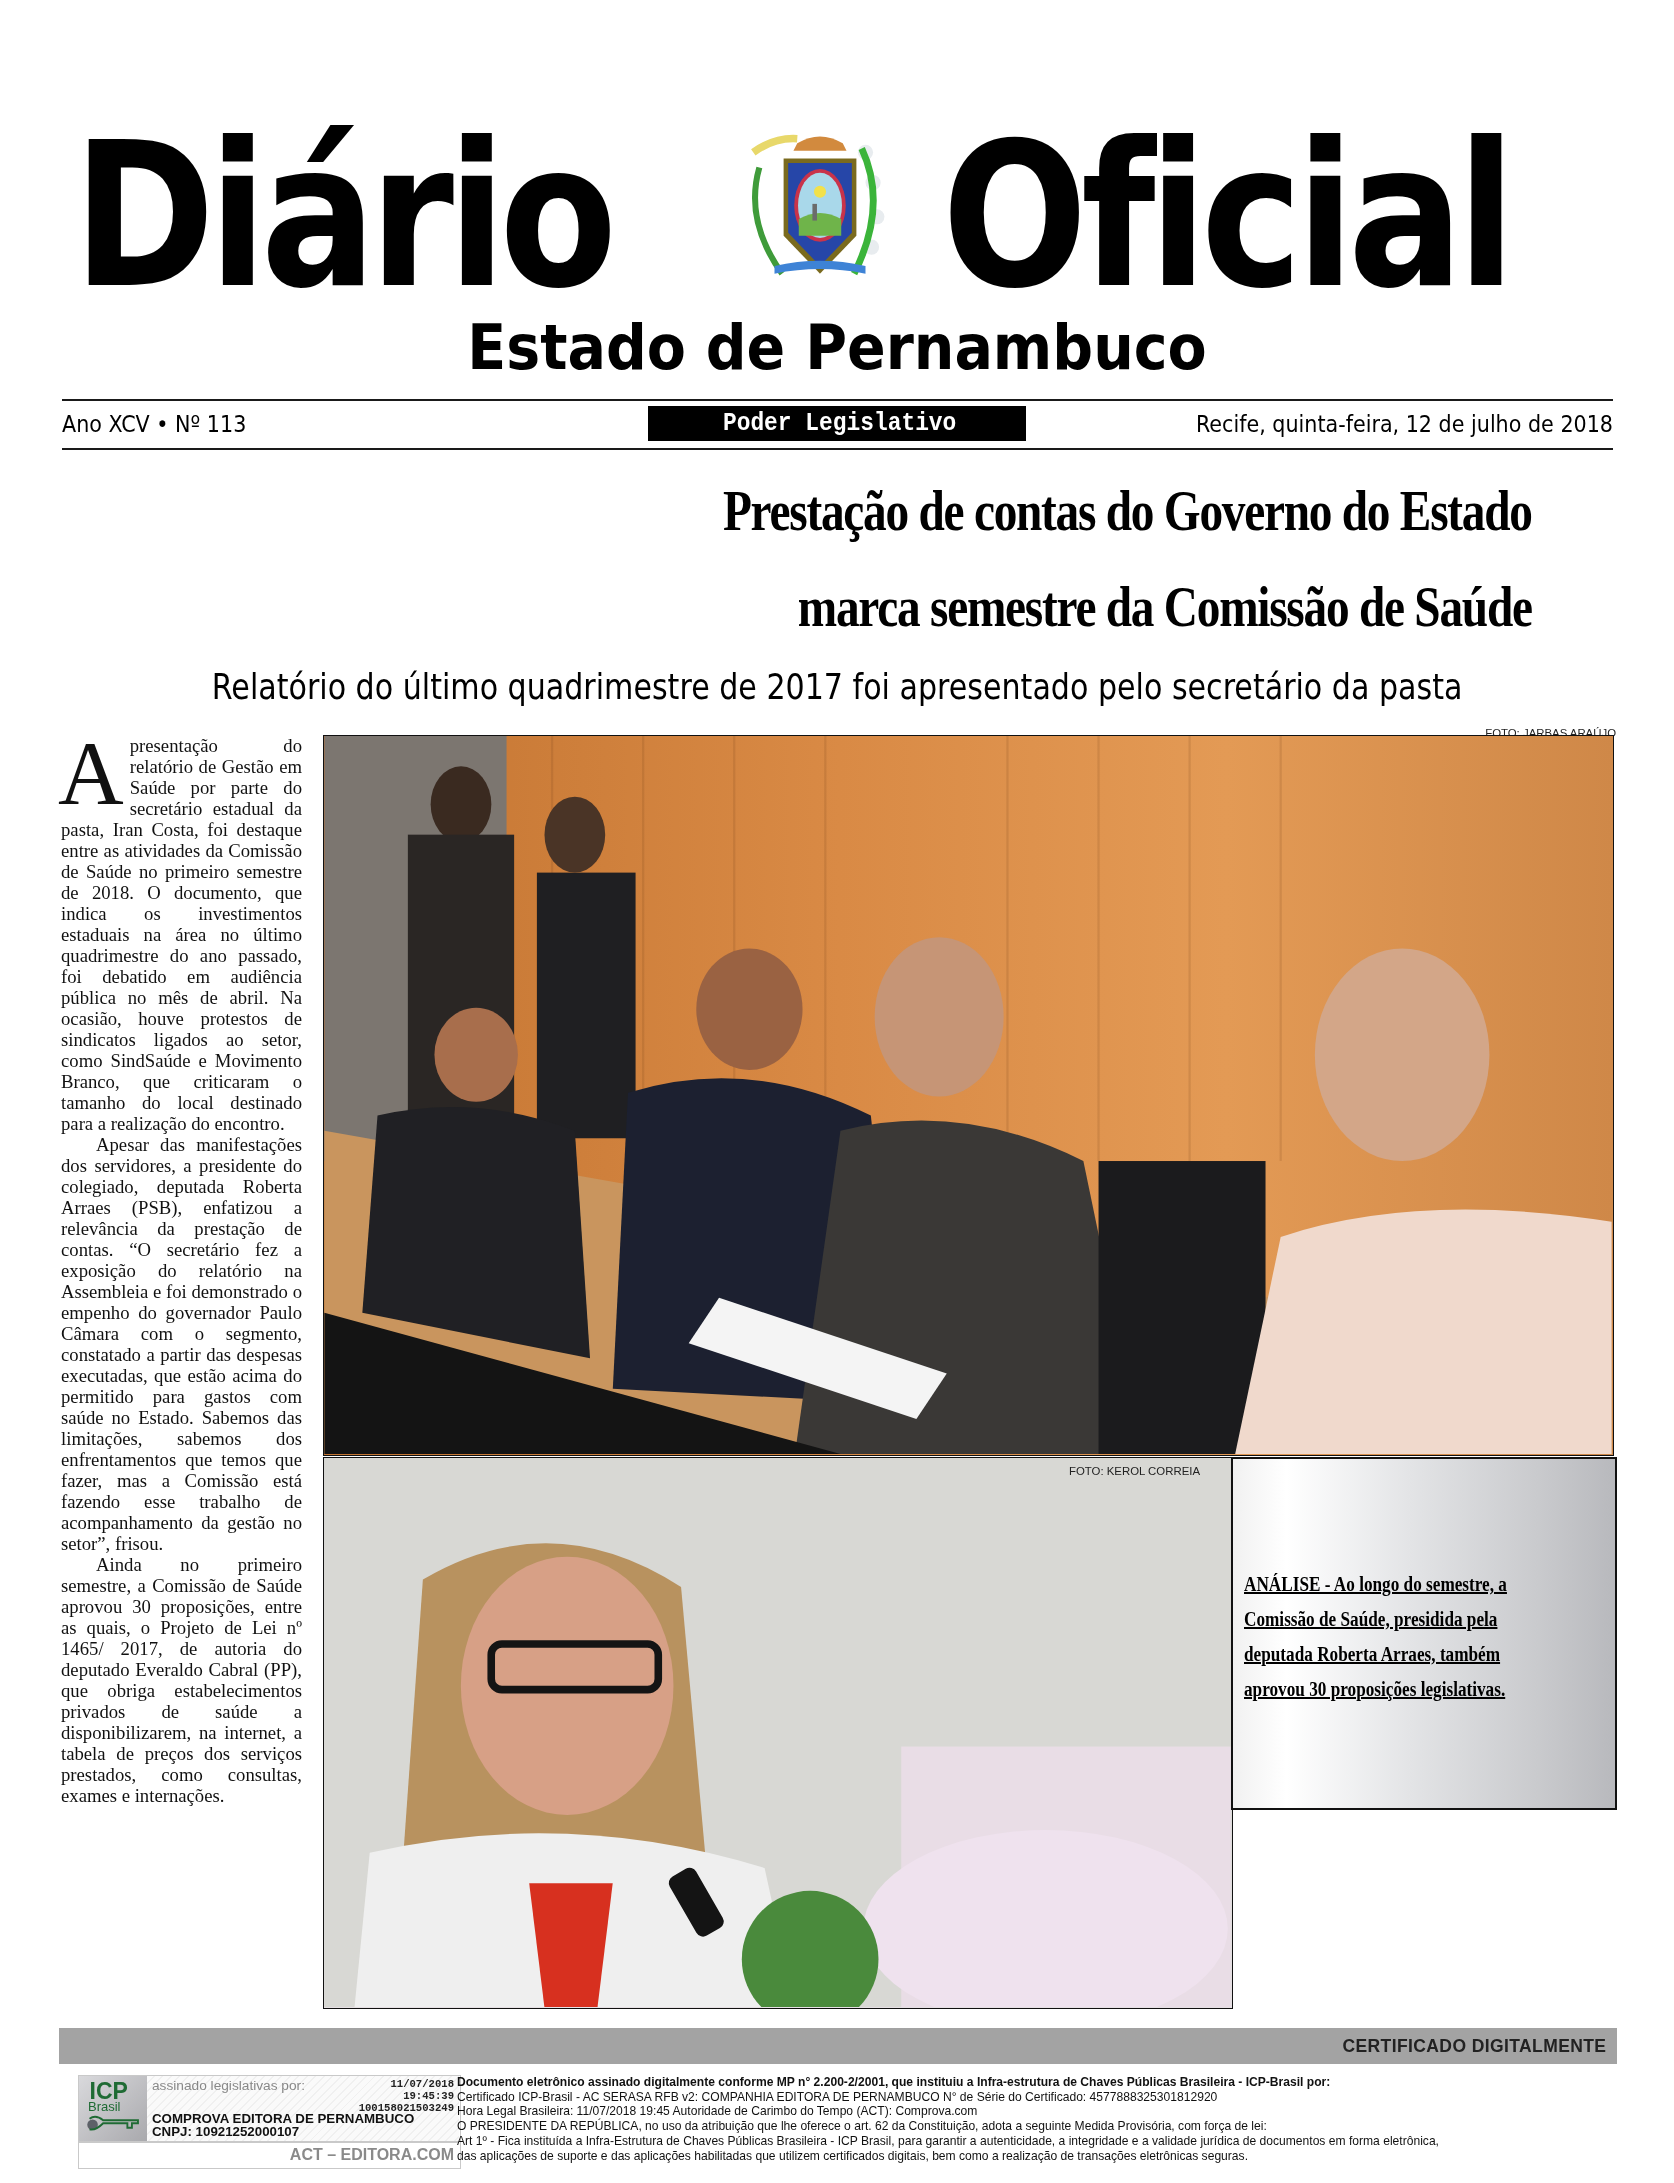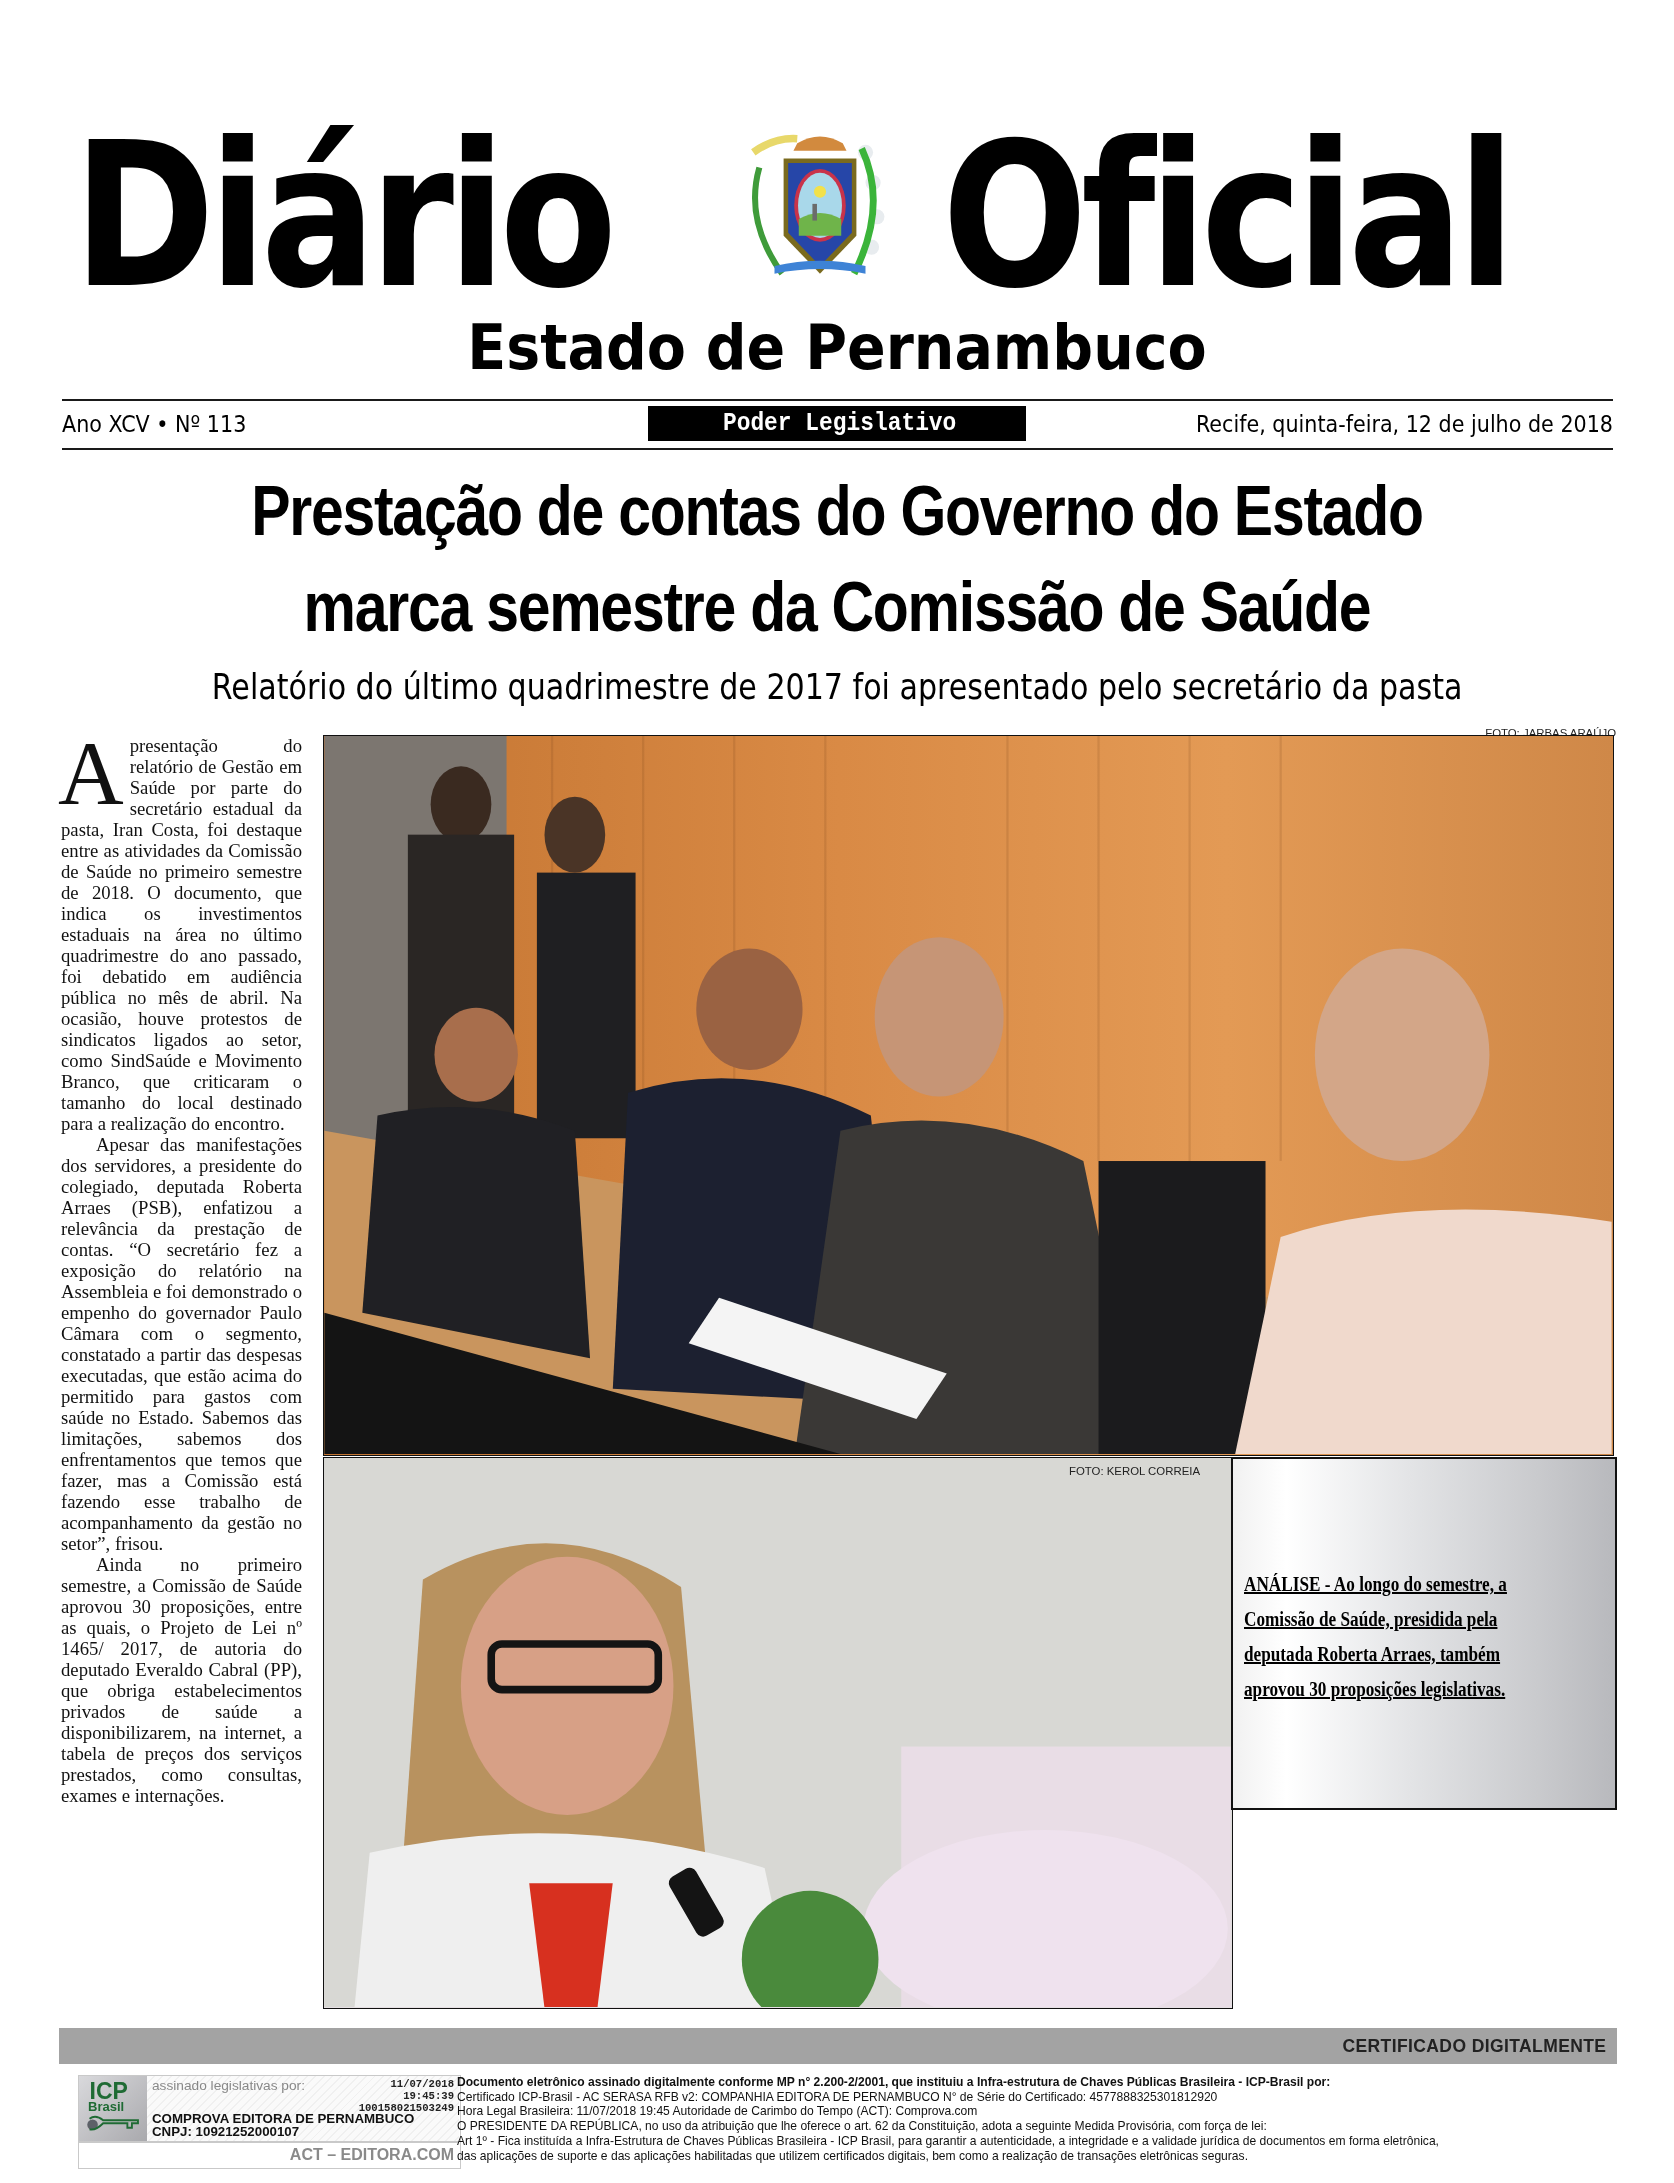--- a/index.html
+++ b/index.html
@@ -18,21 +18,21 @@
   .rule-top { top: 399px; }
   .rule-bot { top: 448px; }
 
   .infobar { position: absolute; left: 62px; top: 401px; width: 1551px; height: 47px; }
   .edition { position: absolute; left: 0; top: 10px; font-family: "DejaVu Sans", sans-serif; font-size: 23.5px; line-height: 27px; transform: scaleX(0.88); transform-origin: left; white-space: nowrap; }
   .section-badge { position: absolute; left: 586px; top: 4.6px; width: 372px; height: 35px; background: #000; color: #fff; text-align: center; font-family: Liberation Mono, monospace; font-weight: bold; font-size: 26px; line-height: 35px; padding-left: 6px; }
   .section-badge span { display: inline-block; transform: scaleX(0.88); }
   .dateline { position: absolute; right: 0; top: 10px; font-family: "DejaVu Sans", sans-serif; font-size: 23.5px; line-height: 27px; transform: scaleX(0.88); transform-origin: right; white-space: nowrap; }
 
   
-  .headline { position: absolute; left: 0; width: 1674px; top: 463px; text-align: center; font-family: Liberation Sans, sans-serif; font-weight: bold; font-size: 71px; line-height: 96px; letter-spacing: -1.5px; }
+  .headline { position: absolute; left: 0; width: 1674px; top: 463px; text-align: right; font-family: Liberation Serif, serif; font-weight: bold; font-size: 57px; line-height: 96px; letter-spacing: -1.5px; }
   .headline div { transform: scaleX(0.83); white-space: nowrap; }
   .deck { position: absolute; left: 0; width: 1674px; top: 664px; text-align: center; font-family: "DejaVu Sans", sans-serif; font-size: 35px; line-height: 46px; }
   .deck span { display: inline-block; transform: scaleX(0.86); white-space: nowrap; }
 
   
   .body-col { position: absolute; left: 61px; top: 735px; width: 241px; font-family: "Liberation Serif", serif; font-size: 18.7px; line-height: 21px; text-align: justify; hyphens: manual; color: #111; }
   .body-col p { margin: 0; }
   .body-col p + p { text-indent: 35px; }
   .dropcap { float: left; font-family: "Liberation Serif", serif; font-size: 91px; line-height: 65px; margin: 6px 6px 0 -3px; }
 
@@ -48,21 +48,21 @@
   .caption-text div { transform: scaleX(0.86); transform-origin: left; }
 
   
   .cert-bar { position: absolute; left: 59px; top: 2028px; width: 1558px; height: 36px; background: #a3a3a3; }
   .cert-label { position: absolute; right: 10.6px; top: 9px; font-family: "Liberation Sans", sans-serif; font-weight: bold; font-size: 17.5px; line-height: 18px; color: #222; letter-spacing: 0.4px; }
 
   .stamp { position: absolute; left: 58px; top: 2075px; width: 383px; height: 94px; border: 1.5px solid #c9c9c9; box-sizing: border-box; background: #fff; margin-left: 20px; }
   .stamp-top { position: absolute; left: 0; top: 0; width: 380px; height: 65px; background: repeating-linear-gradient(135deg, #fafafa 0 4.6px, #f0f0f0 4.6px 6px); }
   .icp-logo { position: absolute; left: 0; top: 0; width: 68px; height: 65px; background: linear-gradient(135deg, #d9d9dc, #a9a9ad); }
   .icp-word { position: absolute; left: 10.6px; top: 4.6px; font-family: "Liberation Sans", sans-serif; font-weight: bold; font-size: 23px; line-height: 21px; color: #1f6b34; }
-  .icp-brasil { position: absolute; left: 9px; top: 24px; font-family: "Liberation Sans", sans-serif; font-weight: bold; font-size: 13px; line-height: 13.7px; color: #1f6b34; }
+  .icp-brasil { position: absolute; left: 9px; top: 24px; font-family: "Liberation Sans", sans-serif; font-weight: normal; font-size: 13px; line-height: 13.7px; color: #1f6b34; }
   .icp-key { position: absolute; left: 6px; top: 38px; width: 56px; height: 20px; }
   .signed-by { position: absolute; left: 73px; top: 1.5px; font-family: "Liberation Sans", sans-serif; font-size: 13.7px; line-height: 15px; color: #888; }
   .stamp-meta { position: absolute; right: 6px; top: 1.5px; text-align: right; font-family: "Liberation Mono", monospace; font-weight: bold; font-size: 10.6px; line-height: 12px; color: #222; }
   .company { position: absolute; left: 73px; top: 36px; font-family: "Liberation Sans", sans-serif; font-weight: bold; font-size: 13.3px; line-height: 13px; color: #111; white-space: nowrap; }
   .act { position: absolute; right: 6px; bottom: 3px; font-family: "Liberation Sans", sans-serif; font-weight: bold; font-size: 16px; line-height: 20px; color: #8a8a8a; }
   .stamp-sep { position: absolute; left: 0; top: 65px; width: 380px; height: 1.5px; background: #c9c9c9; }
 
   .legal { position: absolute; left: 457px; top: 2075px; width: 1162px; font-family: "Liberation Sans", sans-serif; font-size: 13px; line-height: 14.7px; color: #111; white-space: nowrap; }
   .legal .lead { font-weight: bold; }
   .legal div { transform: scaleX(0.93); transform-origin: left; }

